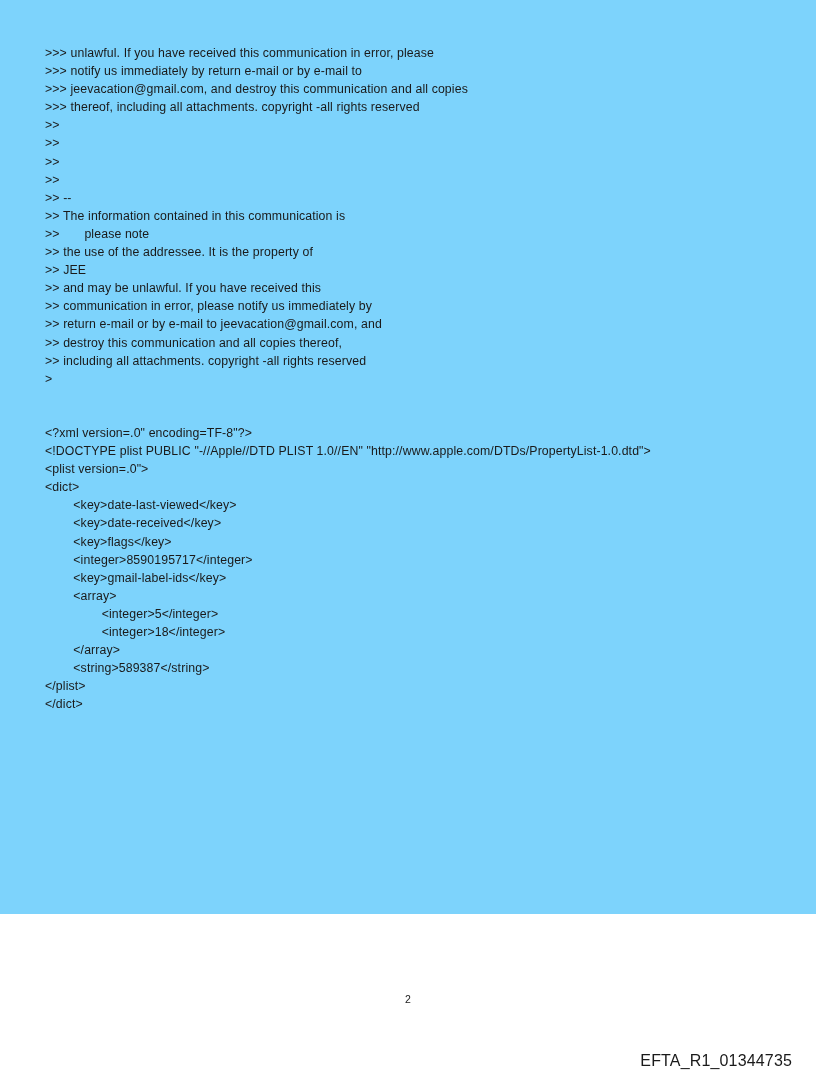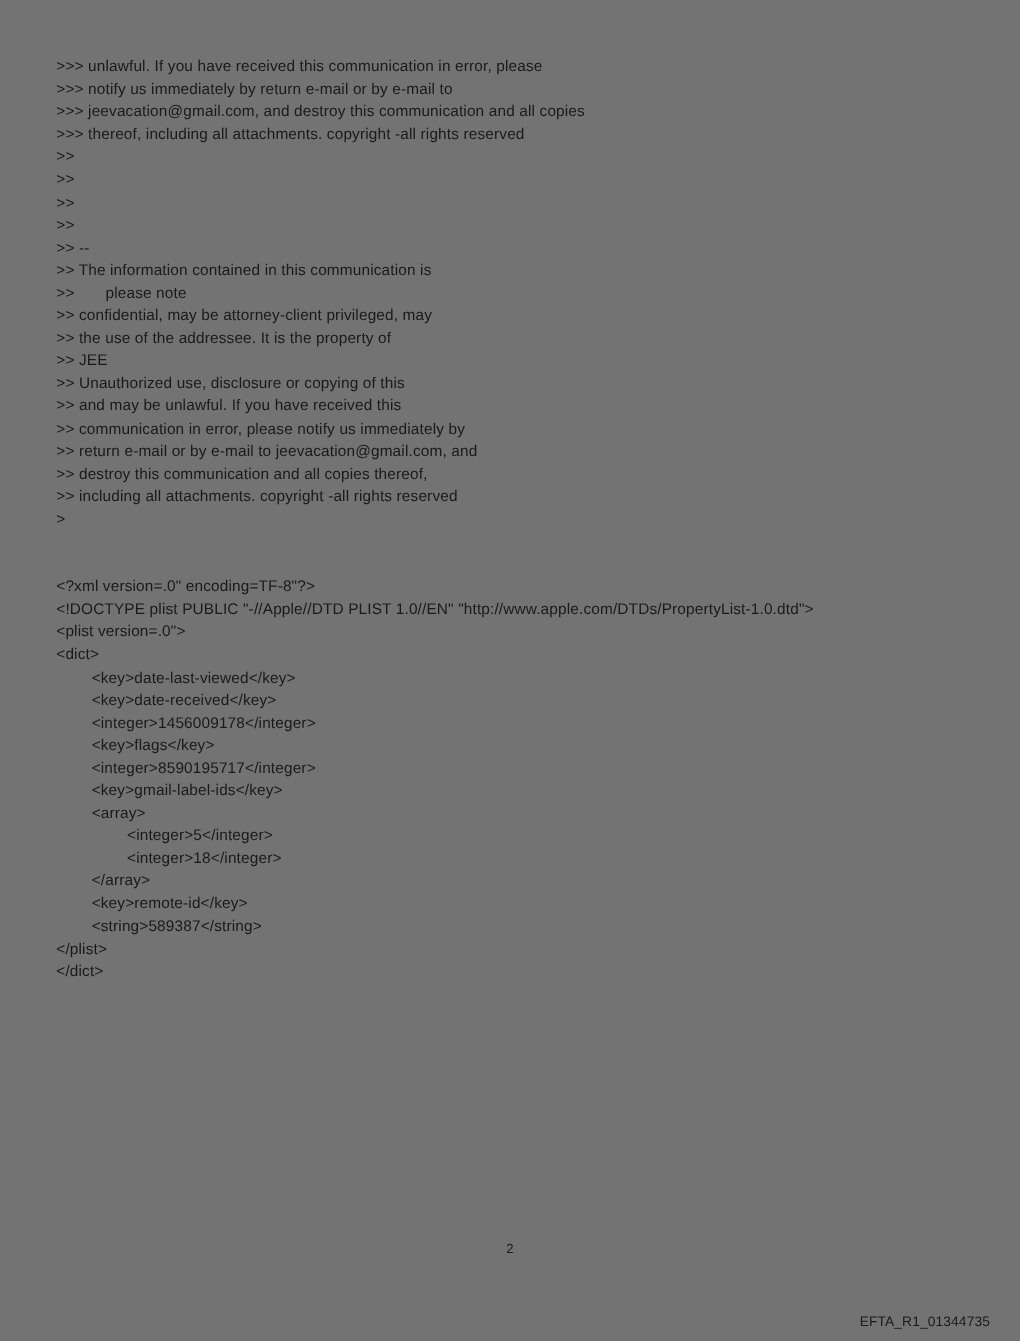--- a/index.html
+++ b/index.html
@@ -13,22 +13,22 @@
     position: relative;
     font-family: "Liberation Sans", sans-serif;
     color: #000000;
     overflow: hidden;
   }
   .page {
     position: absolute;
     left: 0;
     top: 0;
     width: 816px;
-    height: 1073px;
-    background: #737373;
+    height: 914px;
+    background: #7dd3fc;
   }
   .body-text {
     position: absolute;
     left: 45px;
     top: 44px;
     width: 720px;
   }
   .line {
     font-size: 12.3px;
     line-height: 18.1px;
@@ -48,21 +48,21 @@
     top: 993px;
     width: 816px;
     text-align: center;
     font-size: 10.5px;
     color: #1a1a1a;
   }
   .bates {
     position: absolute;
     right: 24px;
     top: 1052px;
-    font-size: 11px;
+    font-size: 16px;
     color: #1a1a1a;
     letter-spacing: 0.01em;
   }
 </style>
 </head>
 <body>
 
 <div class="page">
 
   <div class="body-text">
@@ -71,51 +71,47 @@
       <div class="line">&gt;&gt;&gt; notify us immediately by return e-mail or by e-mail to</div>
       <div class="line">&gt;&gt;&gt; jeevacation@gmail.com, and destroy this communication and all copies</div>
       <div class="line">&gt;&gt;&gt; thereof, including all attachments. copyright -all rights reserved</div>
       <div class="line">&gt;&gt;</div>
       <div class="line">&gt;&gt;</div>
       <div class="line">&gt;&gt;</div>
       <div class="line">&gt;&gt;</div>
       <div class="line">&gt;&gt; --</div>
       <div class="line">&gt;&gt; The information contained in this communication is</div>
       <div class="line">&gt;&gt;       please note</div>
-      <div class="line">&gt;&gt; confidential, may be attorney-client privileged, may</div>
       <div class="line">&gt;&gt; the use of the addressee. It is the property of</div>
       <div class="line">&gt;&gt; JEE</div>
-      <div class="line">&gt;&gt; Unauthorized use, disclosure or copying of this</div>
       <div class="line">&gt;&gt; and may be unlawful. If you have received this</div>
       <div class="line">&gt;&gt; communication in error, please notify us immediately by</div>
       <div class="line">&gt;&gt; return e-mail or by e-mail to jeevacation@gmail.com, and</div>
       <div class="line">&gt;&gt; destroy this communication and all copies thereof,</div>
       <div class="line">&gt;&gt; including all attachments. copyright -all rights reserved</div>
       <div class="line">&gt;</div>
     </div>
 
     <div class="blank"></div>
     <div class="blank"></div>
 
     <div class="xml-block">
       <div class="line">&lt;?xml version=.0" encoding=TF-8"?&gt;</div>
       <div class="line">&lt;!DOCTYPE plist PUBLIC "-//Apple//DTD PLIST 1.0//EN" "http://www.apple.com/DTDs/PropertyList-1.0.dtd"&gt;</div>
       <div class="line">&lt;plist version=.0"&gt;</div>
       <div class="line">&lt;dict&gt;</div>
       <div class="line">        &lt;key&gt;date-last-viewed&lt;/key&gt;</div>
       <div class="line">        &lt;key&gt;date-received&lt;/key&gt;</div>
-      <div class="line">        &lt;integer&gt;1456009178&lt;/integer&gt;</div>
       <div class="line">        &lt;key&gt;flags&lt;/key&gt;</div>
       <div class="line">        &lt;integer&gt;8590195717&lt;/integer&gt;</div>
       <div class="line">        &lt;key&gt;gmail-label-ids&lt;/key&gt;</div>
       <div class="line">        &lt;array&gt;</div>
       <div class="line">                &lt;integer&gt;5&lt;/integer&gt;</div>
       <div class="line">                &lt;integer&gt;18&lt;/integer&gt;</div>
       <div class="line">        &lt;/array&gt;</div>
-      <div class="line">        &lt;key&gt;remote-id&lt;/key&gt;</div>
       <div class="line">        &lt;string&gt;589387&lt;/string&gt;</div>
       <div class="line">&lt;/plist&gt;</div>
       <div class="line">&lt;/dict&gt;</div>
     </div>
   </div>
 
   <div class="page-number">2</div>
   <div class="bates">EFTA_R1_01344735</div>
 
 </div>

